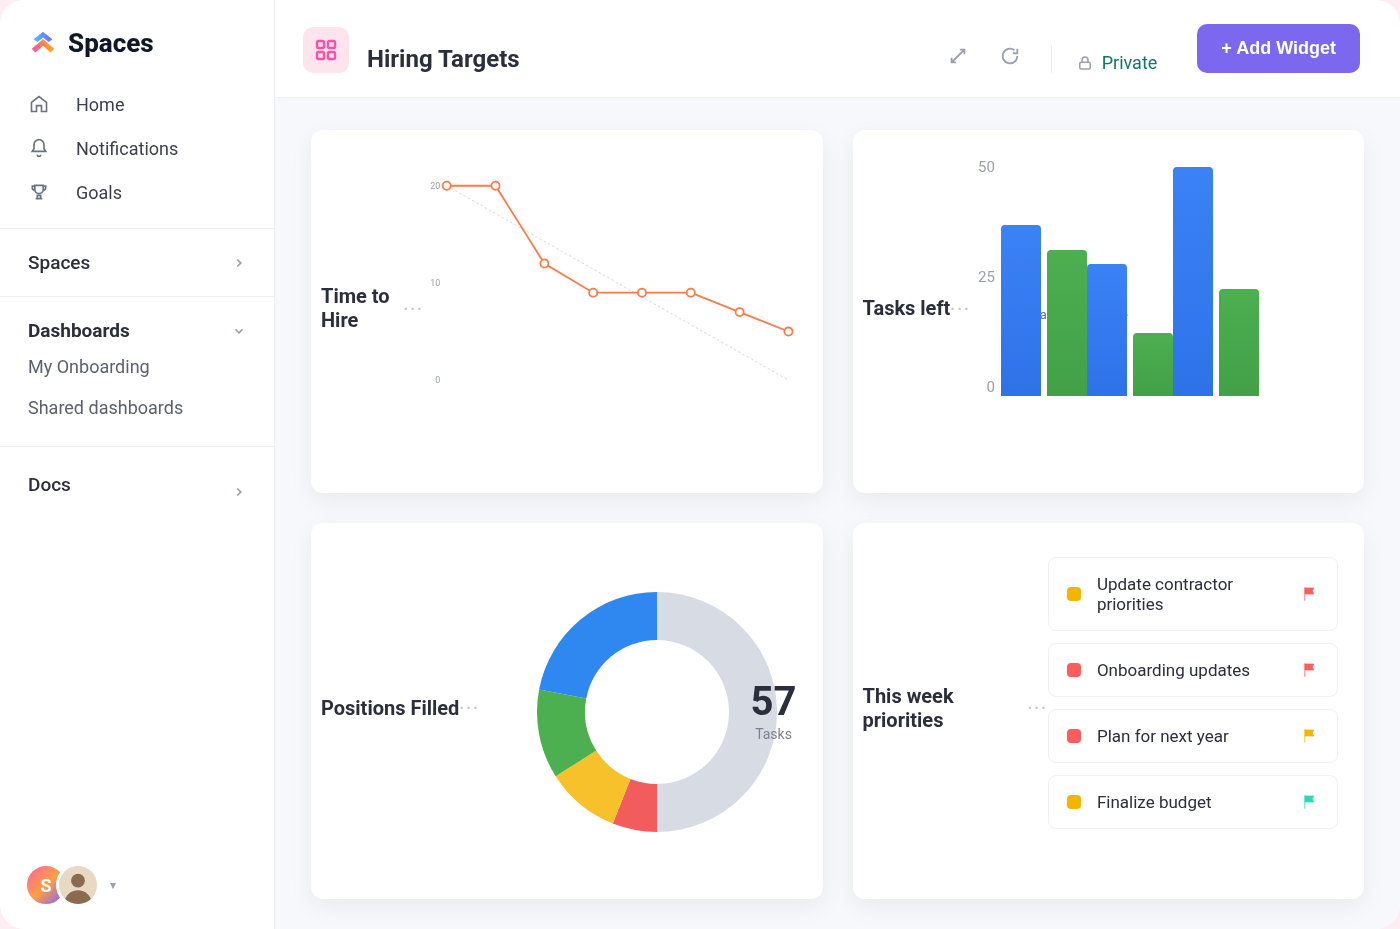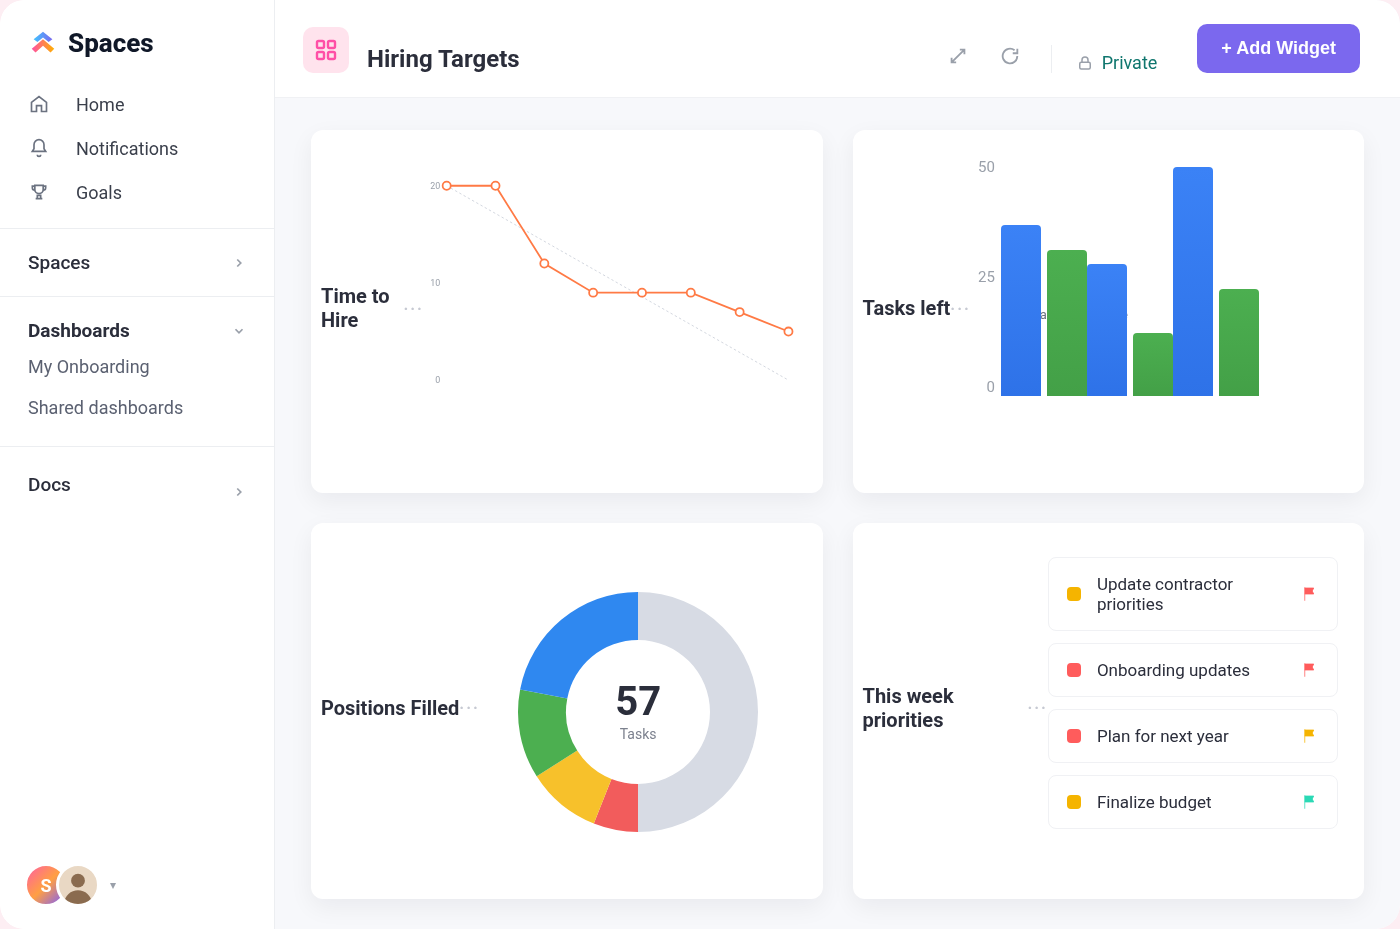--- a/index.html
+++ b/index.html
@@ -123,21 +123,21 @@
   .bar-group { display:flex; align-items:flex-end; gap:6px; }
   .bar { width: 40px; border-radius:4px 4px 0 0; }
   .bar.total { background: linear-gradient(#3b82f6,#2e72e8); }
   .bar.done  { background: linear-gradient(#4caf50,#43a047); }
   .bar-baseline { position:absolute; bottom:26px; left:0; right:0; height:1px; background:#eceef1; }
   .bar-legend { display:flex; justify-content:center; gap:28px; margin-top:4px; }
   .leg { display:flex; align-items:center; gap:8px; font-size:13px; color:#6b7280; }
   .leg .sw { width:12px; height:12px; border-radius:3px; }
 
   
-  .donut-wrap { flex:1; display:flex; align-items:center; justify-content:center; position:relative; }
+  .donut-wrap { flex:1; display:flex; align-items:center; justify-content:flex-end; position:relative; }
   .donut-center { position:absolute; text-align:center; }
   .donut-center .num { font-size:40px; font-weight:700; color:#2b2e3b; line-height:1; }
   .donut-center .lbl { font-size:14px; color:#7c818e; margin-top:4px; }
 
   
   .prio-list { display:flex; flex-direction:column; gap:12px; margin-top:12px; }
   .prio-item {
     display:flex; align-items:center; gap:16px;
     padding: 16px 18px;
     border:1px solid #f0f1f4; border-radius:8px;

